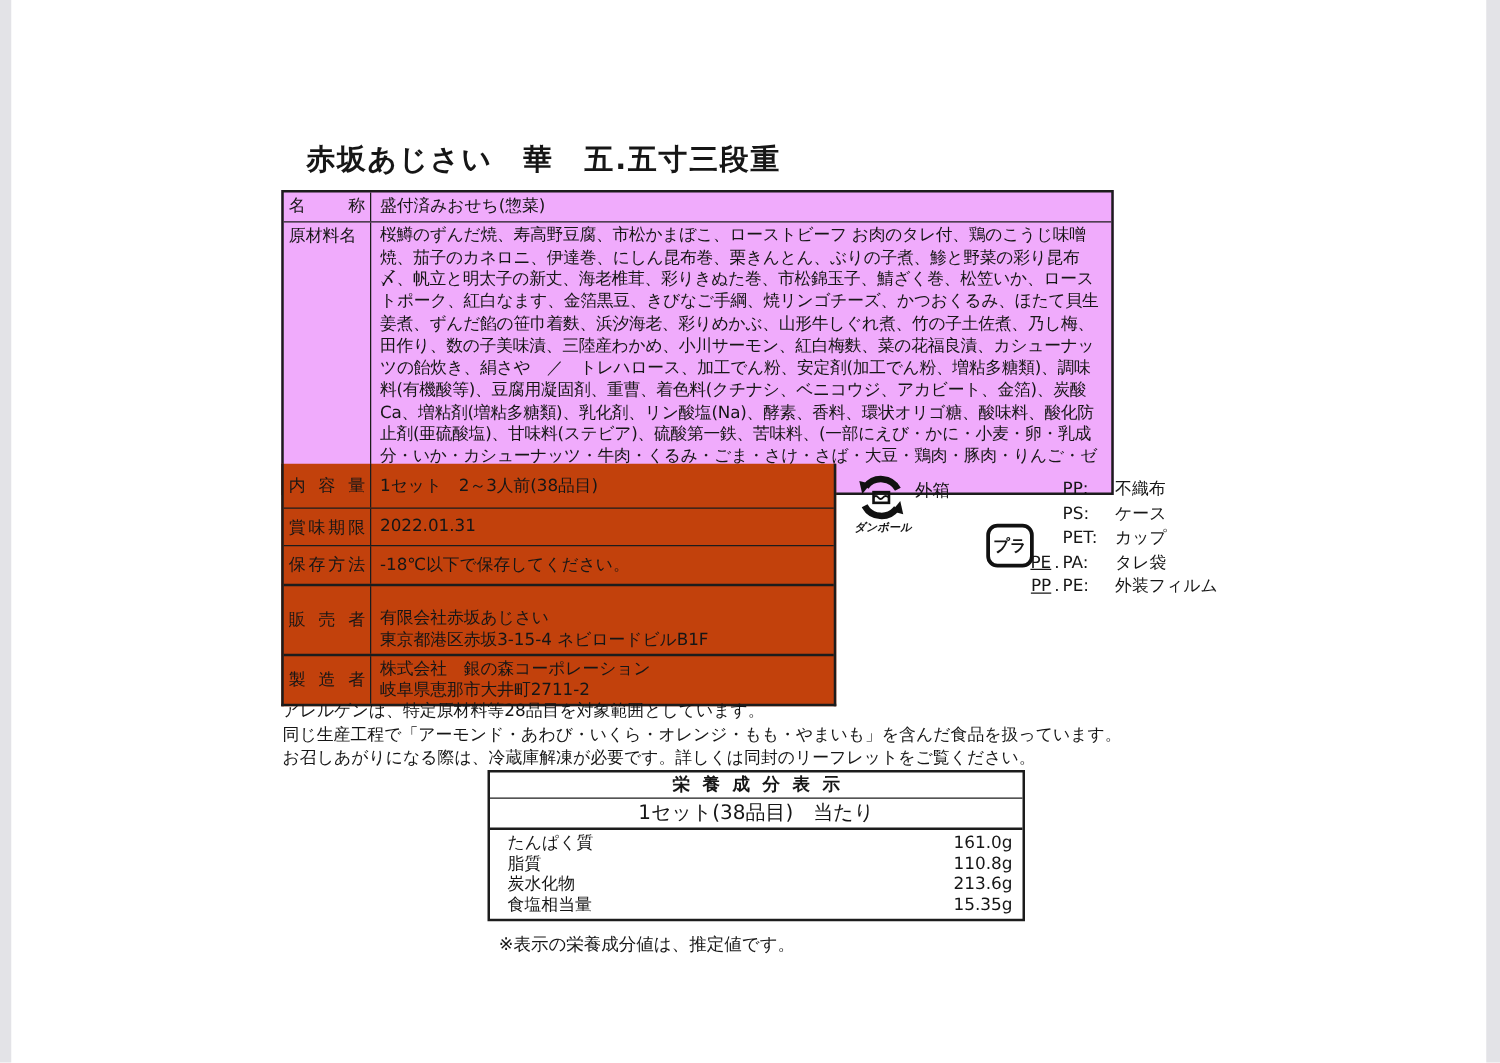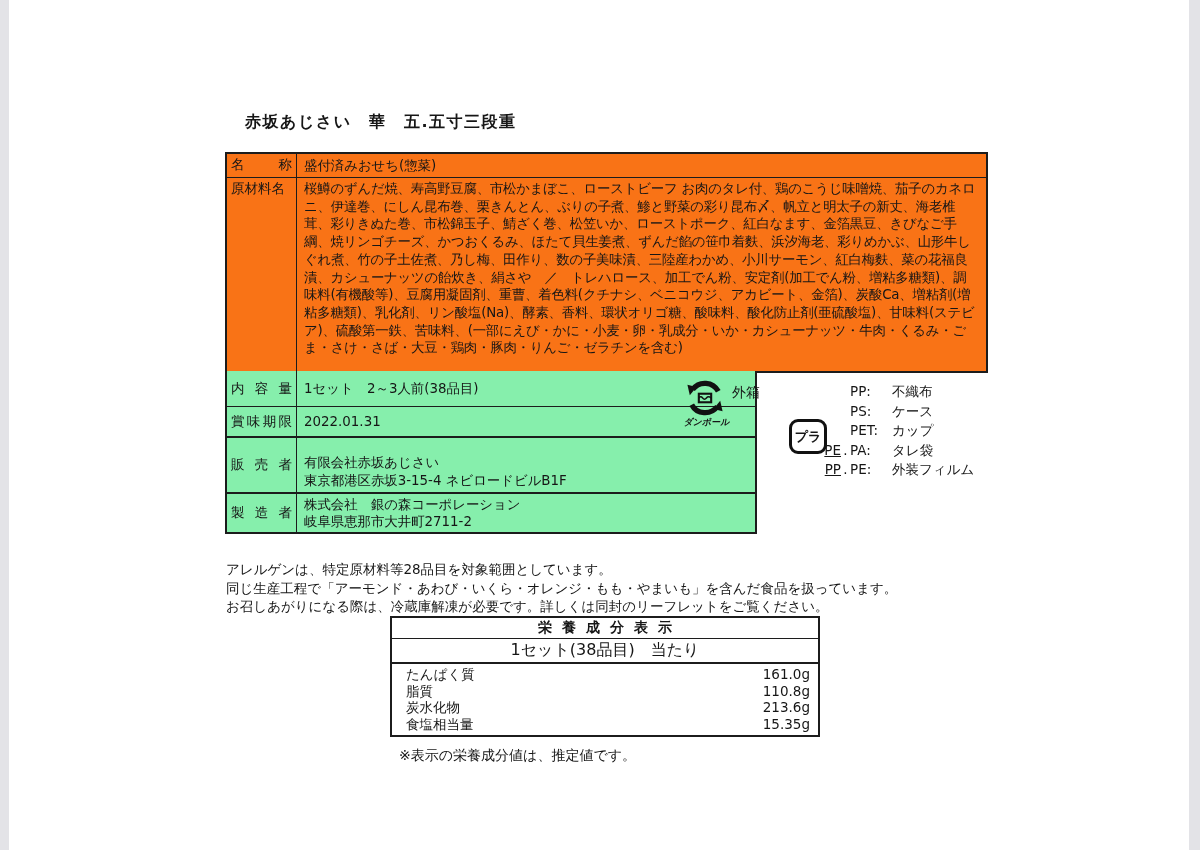--- a/index.html
+++ b/index.html
@@ -8,46 +8,46 @@
     background:#ffffff;color:#161616;
     font-family:"DejaVu Sans","Liberation Sans",sans-serif;
     -webkit-font-smoothing:antialiased;
   }
   .edge-bar{position:absolute;top:0;height:850px;background:#e3e3e7;}
   .edge-bar.left{left:0;width:9px;}
   .edge-bar.right{right:0;width:11px;}
 
   .label-title{
     position:absolute;left:245px;top:112px;
-    font-size:16px;font-weight:bold;letter-spacing:1.5px;
+    font-size:23px;font-weight:bold;letter-spacing:1.5px;
   }
 
   
   .spec-top{
-    position:absolute;left:225px;top:152px;width:763px;
-    border:2px solid #1c1c1c;box-sizing:border-box;background:#f97316;
+    position:absolute;left:225px;top:152px;width:666px;
+    border:2px solid #1c1c1c;box-sizing:border-box;background:#f0abfc;
   }
   .spec-row{display:flex;}
   .spec-row.sep{border-top:1px solid #1c1c1c;}
   .cell-label{
     flex:0 0 70px;width:70px;box-sizing:border-box;
     border-right:1px solid #1c1c1c;
     padding:2px 4px;font-size:13.5px;
     text-align:justify;text-align-last:justify;
   }
   .cell-value{flex:1;box-sizing:border-box;padding:2px 7px;font-size:13.4px;}
   .name-row .cell-value{line-height:19px;}
   .name-row{min-height:23px;}
   .ingredients-row .cell-value{line-height:17.7px;letter-spacing:-0.2px;}
   .ingredients-row{min-height:193px;}
 
   
   .spec-bottom{
-    position:absolute;left:225px;top:371px;width:532px;
-    border:2px solid #1c1c1c;border-top:none;box-sizing:border-box;background:#86efac;
+    position:absolute;left:225px;top:371px;width:444px;
+    border:2px solid #1c1c1c;border-top:none;box-sizing:border-box;background:#c2410c;
   }
   .spec-bottom .spec-row{align-items:stretch;}
   .spec-bottom .cell-label{display:flex;flex-direction:column;justify-content:center;}
   .spec-bottom .cell-value{display:flex;flex-direction:column;justify-content:center;}
   .row-contents{min-height:35px;}
   .row-expiry{min-height:29px;border-top:1px solid #1c1c1c;}
   .row-storage{min-height:30px;border-top:1px solid #1c1c1c;}
   .row-seller{min-height:47px;border-top:2px solid #1c1c1c;}
   .row-maker{min-height:34px;border-top:2px solid #1c1c1c;}
   .row-seller .cell-value{justify-content:space-between;padding-top:16px;padding-bottom:2px;}
@@ -111,20 +111,24 @@
 
 <div class="spec-bottom">
   <div class="spec-row row-contents">
     <div class="cell-label">内容量</div>
     <div class="cell-value">1セット　2～3人前(38品目)</div>
   </div>
   <div class="spec-row row-expiry">
     <div class="cell-label">賞味期限</div>
     <div class="cell-value">2022.01.31</div>
   </div>
+  <div class="spec-row row-storage">
+    <div class="cell-label">保存方法</div>
+    <div class="cell-value">-18℃以下で保存してください。</div>
+  </div>
   <div class="spec-row row-seller">
     <div class="cell-label">販売者</div>
     <div class="cell-value">
       <span>有限会社赤坂あじさい</span>
       <span>東京都港区赤坂3-15-4 ネビロードビルB1F</span>
     </div>
   </div>
   <div class="spec-row row-maker">
     <div class="cell-label">製造者</div>
     <div class="cell-value">

